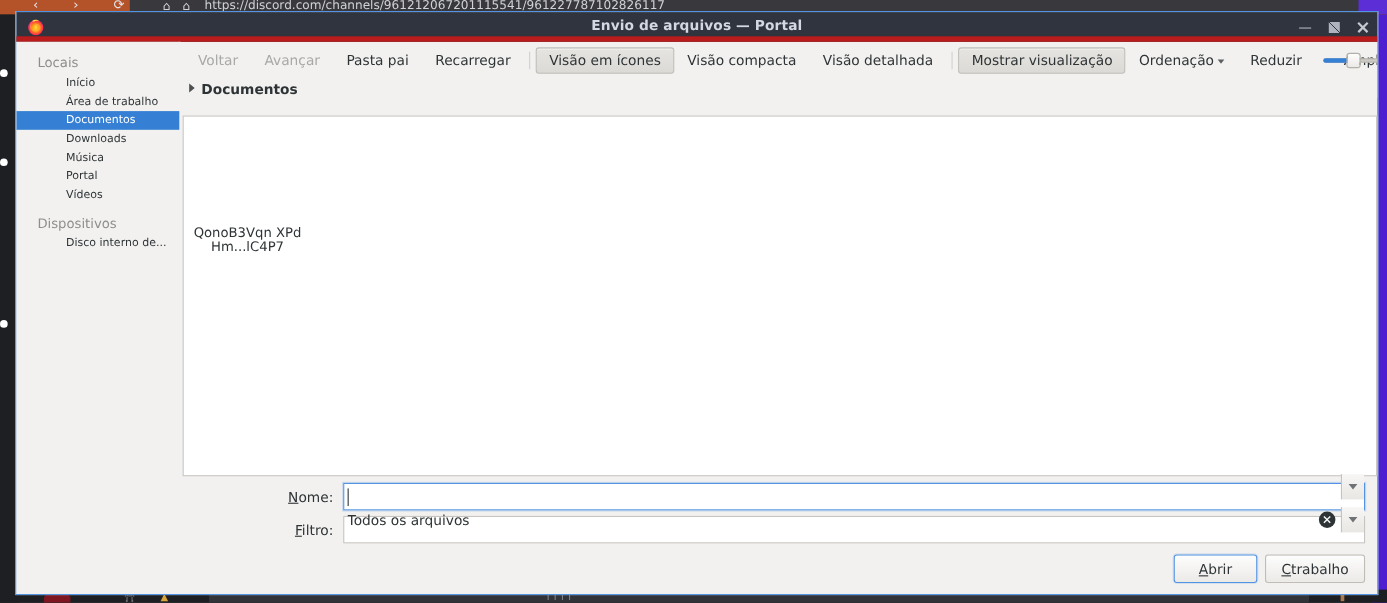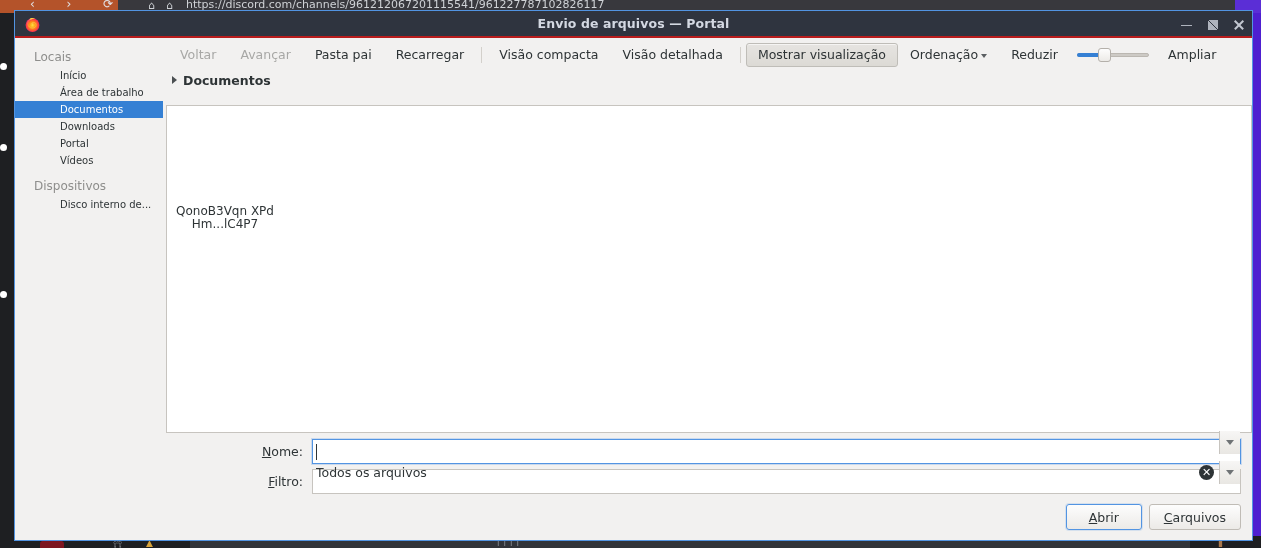--- a/index.html
+++ b/index.html
@@ -81,21 +81,21 @@
     border: 1px solid #5294e2;
     background: #f2f1f0;
     display: flex; flex-direction: column;
     box-shadow: 0 0 0 0 rgba(0,0,0,0);
   }
   .titlebar {
     height: 27px; flex: 0 0 27px;
     background: #2f343f;
     display: flex; align-items: center;
     position: relative;
-    border-bottom: 2px solid #b91c1c;
+    border-bottom: 5px solid #b91c1c;
   }
   .titlebar .app-icon {
     position: absolute; left: 9px; top: 5px;
     width: 17px; height: 17px;
   }
   .titlebar .title {
     width: 100%; text-align: center;
     color: #d3d8e2; font-weight: bold; font-size: 12.5px;
     letter-spacing: 0.1px;
   }
@@ -366,35 +366,37 @@
   </div>
 
   <div class="dialog-body">
 
     <div class="sidebar">
       <div class="side-heading">Locais</div>
       <div class="side-item">Início</div>
       <div class="side-item">Área de trabalho</div>
       <div class="side-item selected">Documentos</div>
       <div class="side-item">Downloads</div>
+      <div class="side-item">Música</div>
       <div class="side-item">Portal</div>
       <div class="side-item">Vídeos</div>
       <div class="sidebar-divider-space"></div>
       <div class="side-heading">Dispositivos</div>
       <div class="side-item">Disco interno de...</div>
     </div>
 
     <div class="main">
 
       <div class="toolbar">
         <div class="tb-btn disabled">Voltar</div>
         <div class="tb-btn disabled">Avançar</div>
         <div class="tb-btn">Pasta pai</div>
         <div class="tb-btn">Recarregar</div>
         <div class="tb-sep"></div>
+        <div class="tb-btn toggled">Visão em ícones</div>
         <div class="tb-btn">Visão compacta</div>
         <div class="tb-btn">Visão detalhada</div>
         <div class="tb-sep"></div>
         <div class="tb-btn toggled">Mostrar visualização</div>
         <div class="tb-btn">
           <span>Ordenação</span><span class="tb-dropdown-arrow"></span>
         </div>
         <div class="tb-btn">Reduzir</div>
         <div class="zoom-slider">
           <div class="zoom-track"></div>
@@ -439,19 +441,19 @@
         </div>
       </div>
 
       <div class="buttonbar">
         <div class="dlg-btn default">
             <u>A</u>
             <span>brir</span>
           </div>
         <div class="dlg-btn">
             <u>C</u>
-            <span>arquivos</span>
+            <span>trabalho</span>
           </div>
       </div>
 
     </div>
   </div>
 </div>
 
 </body></html>

